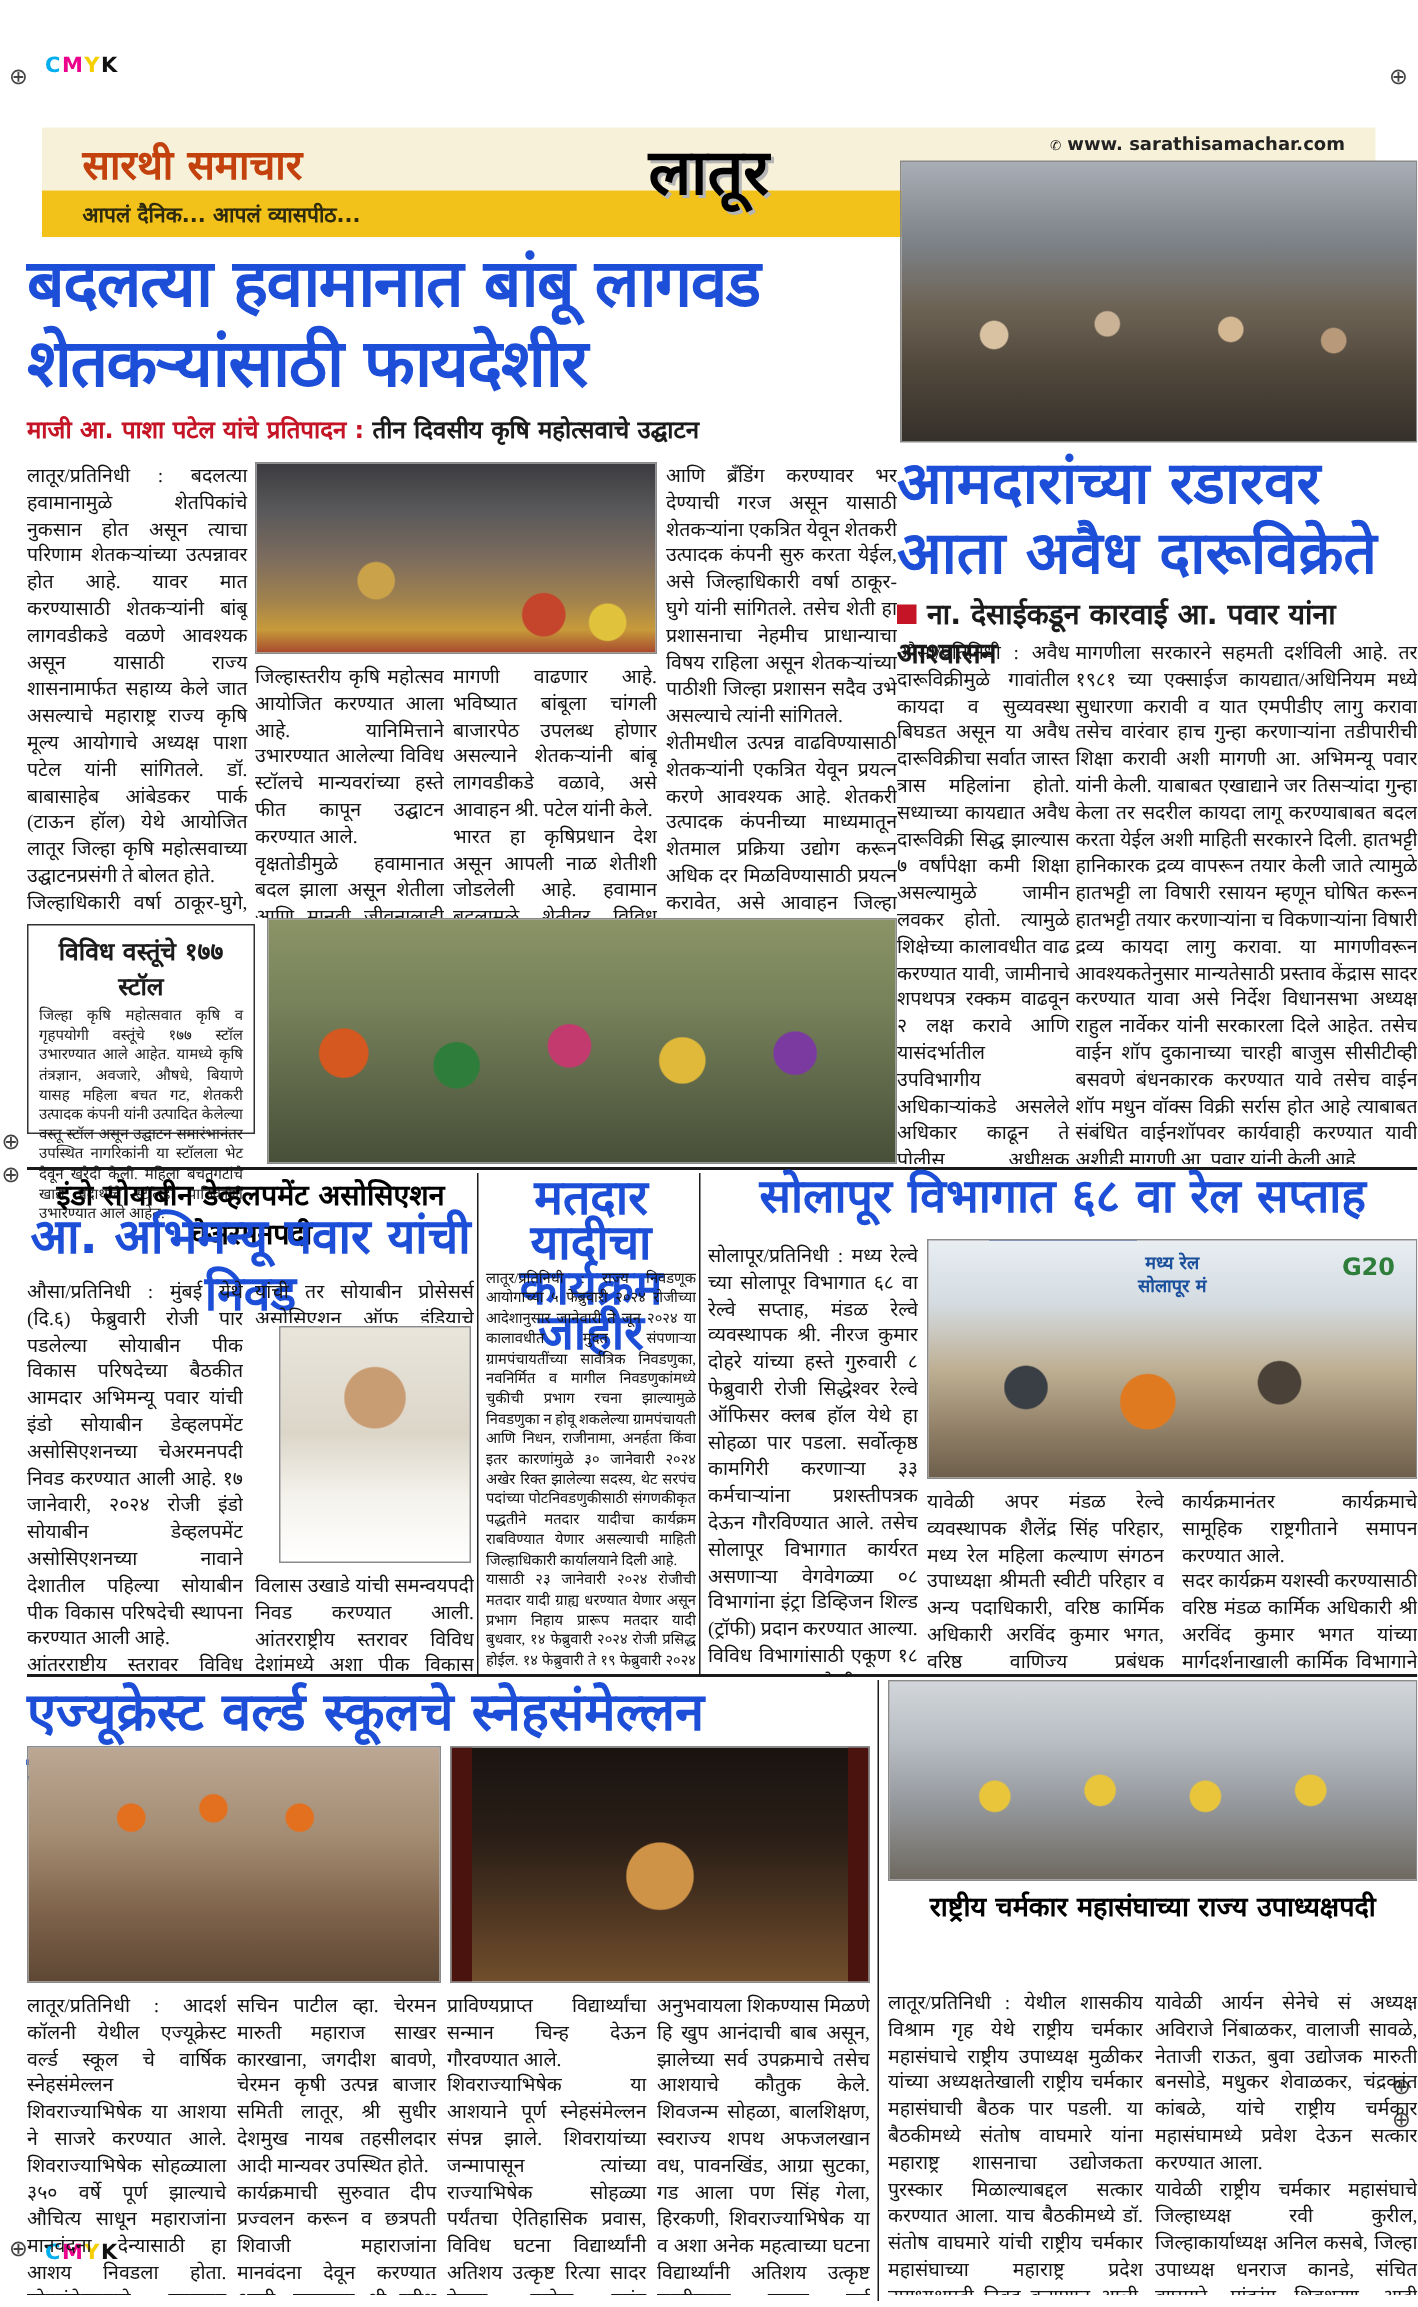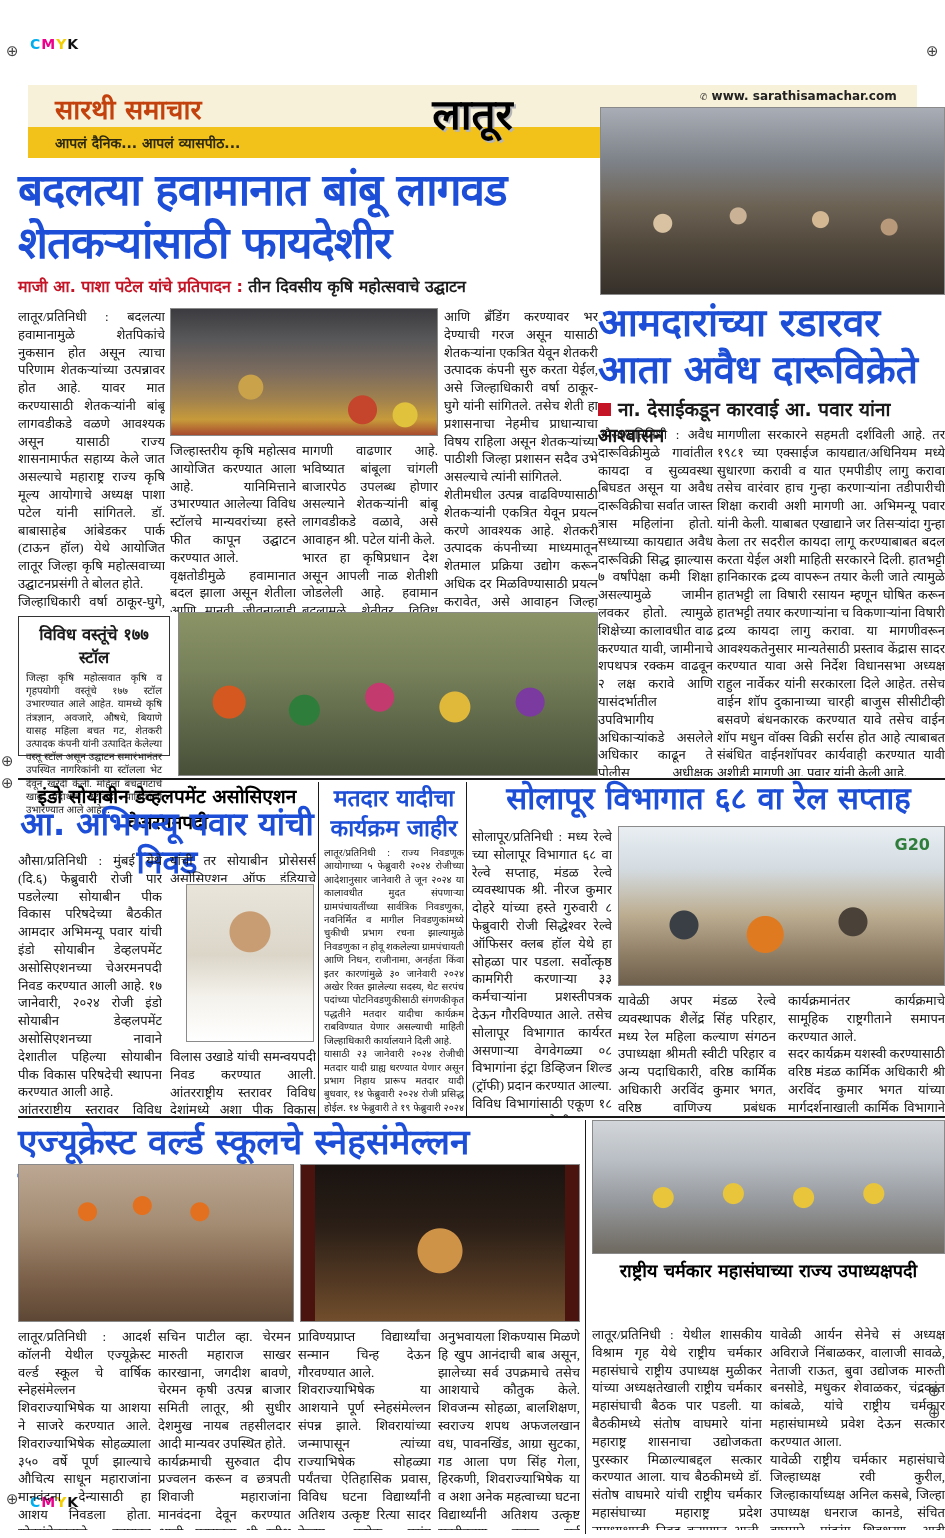--- a/index.html
+++ b/index.html
@@ -38,21 +38,21 @@
   
   .hrule{position:absolute;background:#1a1a1a;height:2px;}
   .vrule{position:absolute;background:#1a1a1a;width:1px;}
   
   .stallbox{left:18px;top:616px;width:152px;height:140px;border:1.5px solid #333;box-sizing:border-box;padding:5px 7px;}
   .stallbox .t{font-family:"DejaVu Sans",sans-serif;font-weight:bold;font-size:16.5px;text-align:center;margin-bottom:3px;}
   .stallbox .b{font-size:10px;line-height:1.32;text-align:justify;}
   
   .kicker{position:absolute;font-family:"DejaVu Sans",sans-serif;font-weight:bold;font-size:19px;text-align:center;color:#000000;}
   .hl-soy{left:18px;width:298px;top:805px;font-size:32px;line-height:38px;text-align:center;}
-  .hl-voters{left:322px;width:144px;top:783px;font-size:23px;line-height:30px;text-align:center;}
+  .hl-voters{left:322px;width:144px;top:783px;font-size:32px;line-height:30px;text-align:center;}
   .hl-rail{left:472px;width:473px;top:779px;font-size:31px;line-height:38px;text-align:center;}
   .hl-school{left:18px;width:562px;top:1121px;font-size:35px;line-height:42px;}
   .hl-charma{left:592px;width:353px;top:1277px;font-size:31px;line-height:38px;text-align:center;}
   
   .photo{position:absolute;border:1px solid #8a8a8a;box-sizing:border-box;}
   .ph-hall{background:
      radial-gradient(circle at 18% 62%,#d9c2a2 0 9px,transparent 10px),
      radial-gradient(circle at 40% 58%,#c9b296 0 8px,transparent 9px),
      radial-gradient(circle at 64% 60%,#d4b894 0 8px,transparent 9px),
      radial-gradient(circle at 84% 64%,#b89a7a 0 8px,transparent 9px),
@@ -190,20 +190,22 @@
 यासाठी २३ जानेवारी २०२४ रोजीची मतदार यादी ग्राह्य धरण्यात येणार असून प्रभाग निहाय प्रारूप मतदार यादी बुधवार, १४ फेब्रुवारी २०२४ रोजी प्रसिद्ध होईल. १४ फेब्रुवारी ते १९ फेब्रुवारी २०२४ या कालावधीत हरकती व सूचना दाखल करता येतील. २३ फेब्रुवारी २०२४ रोजी प्रभाग निहाय अंतिम मतदार यादी प्रसिद्ध करण्यात येणार जिल्हाधिकारी कार्यालयामार्फत प्रसिद्धीस दिलेल्या पत्रकात म्हटले आहे.</div>
 
   <div class="vrule" style="left:466px;top:782px;height:334px;"></div>
 
   <div class="abs hl hl-rail">सोलापूर विभागात ६८ वा रेल सप्ताह उत्साहात</div>
   <div class="col" style="left:472px;top:828px;width:140px;height:288px;">सोलापूर/प्रतिनिधी : मध्य रेल्वे च्या सोलापूर विभागात ६८ वा रेल्वे सप्ताह, मंडळ रेल्वे व्यवस्थापक श्री. नीरज कुमार दोहरे यांच्या हस्ते गुरुवारी ८ फेब्रुवारी रोजी सिद्धेश्वर रेल्वे ऑफिसर क्लब हॉल येथे हा सोहळा पार पडला. सर्वोत्कृष्ठ कामगिरी करणाऱ्या ३३ कर्मचाऱ्यांना प्रशस्तीपत्रक देऊन गौरविण्यात आले. तसेच सोलापूर विभागात कार्यरत असणाऱ्या वेगवेगळ्या ०८ विभागांना इंट्रा डिव्हिजन शिल्ड (ट्रॉफी) प्रदान करण्यात आल्या.
 विविध विभागांसाठी एकूण १८ समूह पुरस्कार देखील प्रदान करण्यात आले.
 रेल्वे बोर्ड स्तरावरील अतिविशिष्ठ रेल्वे सेवा पुरस्काराने गौरविण्यात आलेले श्री. विवेक होके वरिष्ठ मंडल वित्त प्रबंधक व श्री. संजय पोल, वरिष्ठ अनुभाग अभियंता आणि महाप्रबंधक विशिष्ठ रेल्वे सेवा पुरस्काराने गौरविण्यात आलेले १५ पुरस्कृत कर्मचाऱ्यांचे सन्मान करण्यात आले.
 मार्गदर्शन पर भाषणात मंडळ रेल्वे व्यवस्थापक श्री. नीरज कुमार दोहरे यांनी पुरस्कार मिळालेल्या सर्व अधिकारी आणि कर्मचाऱ्यांचे कौतुक केले. शिवाय वेगाच्या</div>
   <div class="photo ph-rail" style="left:618px;top:826px;width:327px;height:160px;">
+    <div class="railtext">मध्य रेल
+सोलापूर मं</div>
     <div class="g20">G20</div>
   </div>
   <div class="col" style="left:618px;top:992px;width:158px;height:124px;">यावेळी अपर मंडळ रेल्वे व्यवस्थापक शैलेंद्र सिंह परिहार, मध्य रेल महिला कल्याण संगठन उपाध्यक्षा श्रीमती स्वीटी परिहार व अन्य पदाधिकारी, वरिष्ठ कार्मिक अधिकारी अरविंद कुमार भगत, वरिष्ठ वाणिज्य प्रबंधक एल.के.रणयेव्हले तथा मान्यता प्राप्त युनियन, असोसिएशन चे पदाधिकारी, प्रेस मीडिया प्रतिनिधी आणि सोलापूर विभागात कार्यरत असणारे वरिष्ठ अधिकारी आणि रेल्वे कर्मचारी कार्यक्रमास उपस्थित होते. सांस्कृतिक</div>
   <div class="col" style="left:788px;top:992px;width:157px;height:124px;">कार्यक्रमानंतर कार्यक्रमाचे सामूहिक राष्ट्रगीताने समापन करण्यात आले.
 सदर कार्यक्रम यशस्वी करण्यासाठी वरिष्ठ मंडळ कार्मिक अधिकारी श्री अरविंद कुमार भगत यांच्या मार्गदर्शनाखाली कार्मिक विभागाने सहाय्यक कार्मिक अधिकारी एस. एल. खोत, पद्मा राय, मुख्य कल्याण निरीक्षक अजय सावंत, अक्षय गद्रे, सचिन बनसोडे, अरविंद खडाखडे, एन एस कांबळे आणि अजित पलसांडे, सुरेशराय, अमित शिंदे व कार्मिक विभागाच्या सर्व कर्मचाऱ्यांनी विशेष परिश्रम घेतले.</div>
 
   <div class="hrule" style="left:18px;top:1116px;width:927px;"></div>
 
   <div class="abs hl hl-school">एज्यूक्रेस्ट वर्ल्ड स्कूलचे स्नेहसंमेल्लन उत्साहात</div>
   <div class="photo ph-schoolA" style="left:18px;top:1164px;width:276px;height:158px;"></div>

